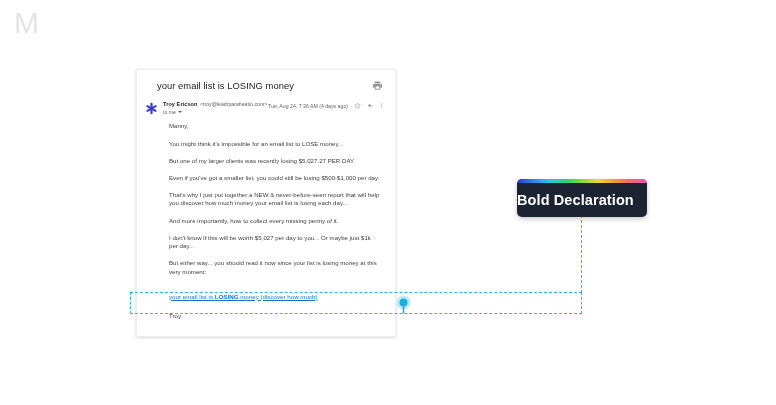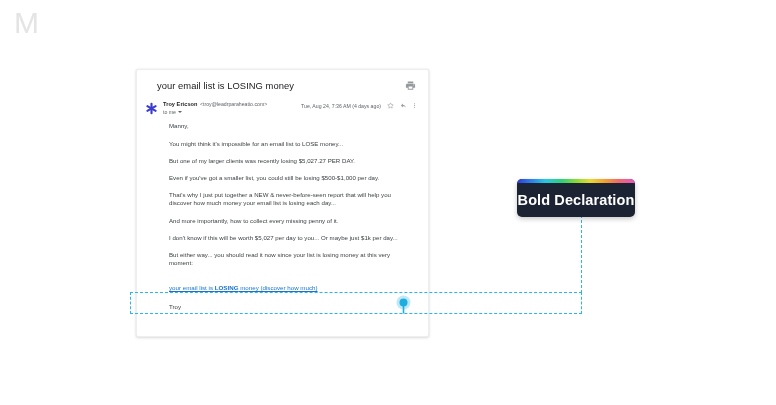--- a/index.html
+++ b/index.html
@@ -30,21 +30,21 @@
     color: #e4e4e6;
     letter-spacing: 0px;
     user-select: none;
   }
 
   
   .email-card {
     position: absolute;
     left: 136px;
     top: 69px;
-    width: 293px;
+    width: 260px;
     height: 268px;
     background: #ffffff;
     border: 1px solid #eceef0;
     border-radius: 2px;
     box-shadow: 0 1px 3px rgba(60,64,67,.16), 0 0 2px rgba(60,64,67,.10);
     overflow: hidden;
   }
 
   
   .subject-row {
@@ -194,29 +194,28 @@
     top: 295px;
     width: 15px;
     height: 19px;
   }
 
   
   .badge {
     position: absolute;
     left: 517px;
     top: 179px;
-    width: 118px;
+    width: 130px;
     height: 38px;
     border-radius: 5px;
     background: #1c2333;
     overflow: hidden;
     box-shadow: 0 2px 5px rgba(0,0,0,.22);
     display: flex;
     align-items: center;
-    justify-content: center;
   }
   .badge-gradient {
     position: absolute;
     left: 0; top: 0;
     width: 100%;
     height: 4px;
     background: linear-gradient(to right,
       #2f3bd6 0%,
       #2f7ae8 11%,
       #29c6e0 24%,

